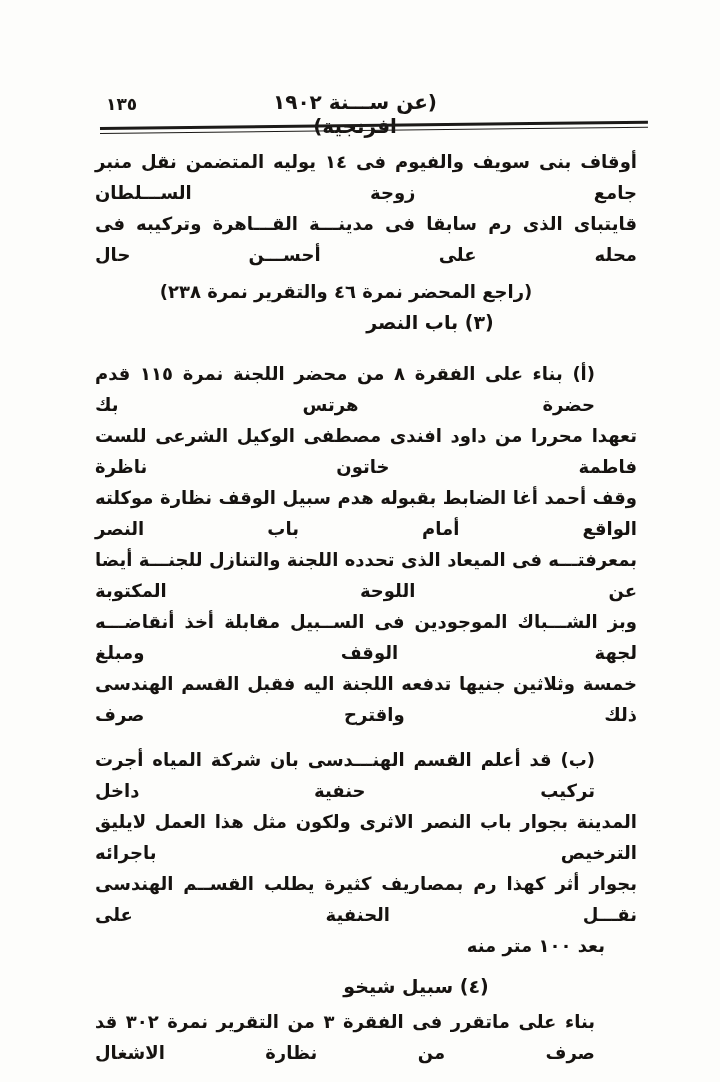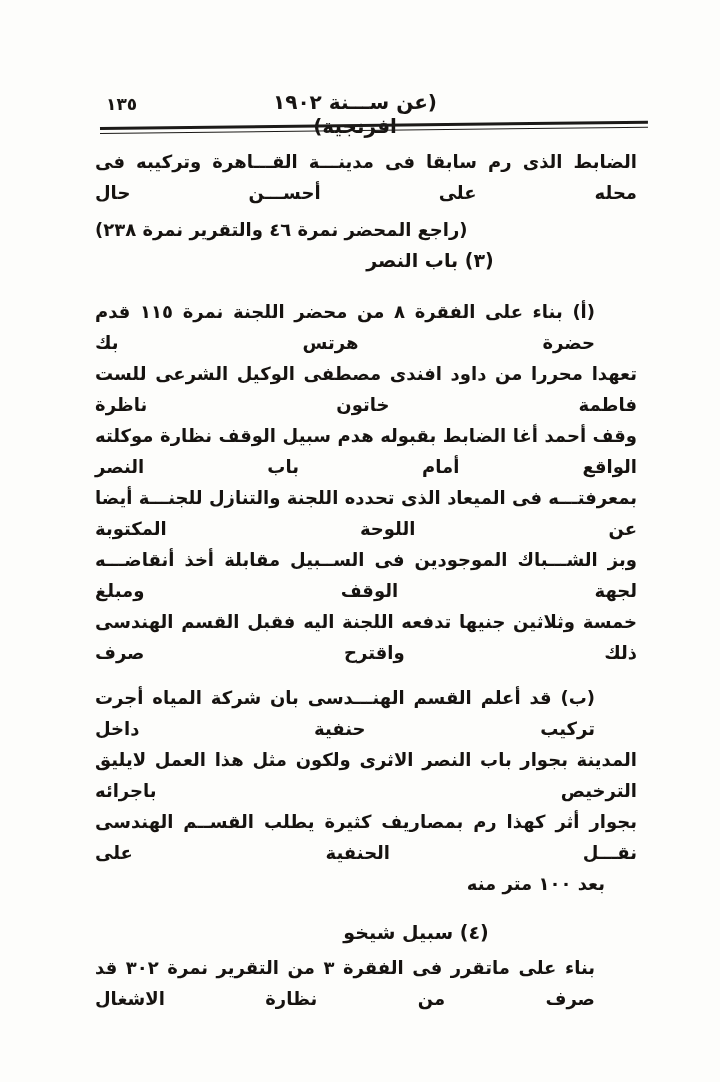--- a/index.html
+++ b/index.html
@@ -50,48 +50,49 @@
     color:#161310;
   }
   .line{display:block;}
   .just{
     text-align:justify;
     text-align-last:justify;
     -moz-text-align-last:justify;
   }
   .indent{padding-right:42px;}
   .end{text-align:right;padding-right:32px;}
-  .ref{text-align:left;padding-right:40px;margin-top:6px;}
+  .ref{text-align:center;padding-right:40px;margin-top:6px;}
   .heading{
     text-align:center;
     font-size:19px;
     position:relative;
   }
   .h3{left:64px;margin-top:0;margin-bottom:20px;}
-  .h4{left:50px;margin-top:18px;margin-bottom:4px;}
+  .h4{left:50px;margin-top:10px;margin-bottom:4px;}
   .para-a{margin-bottom:14px;}
   .para-b{margin-bottom:8px;}
 </style>
 </head>
 <body>
 
 <div class="page">
 
   <div class="pagenum">١٣٥</div>
   <div class="header-title">(عن ســـنة ١٩٠٢ افرنجية)</div>
 
   <div class="rules">
     <div class="rule rule-a"></div>
     <div class="rule rule-b"></div>
   </div>
 
   <div class="col">
 
     <div class="para">
-      <div class="line just">الضابط الذى رم سابقا فى مدينـــة القـــاهرة وتركيبه فى محله على أحســـن حال</div>
+      <div class="line just">أوقاف بنى سويف والفيوم فى ١٤ يوليه المتضمن نقل منبر جامع زوجة الســـلطان</div>
+      <div class="line just">قايتباى الذى رم سابقا فى مدينـــة القـــاهرة وتركيبه فى محله على أحســـن حال</div>
       <div class="line ref">(راجع المحضر نمرة ٤٦ والتقرير نمرة ٢٣٨)</div>
     </div>
 
     <div class="heading h3">(٣) باب النصر</div>
 
     <div class="para para-a">
       <div class="line just indent">(أ) بناء على الفقرة ٨ من محضر اللجنة نمرة ١١٥ قدم حضرة هرتس بك</div>
       <div class="line just">تعهدا محررا من داود افندى مصطفى الوكيل الشرعى للست فاطمة خاتون ناظرة</div>
       <div class="line just">وقف أحمد أغا الضابط بقبوله هدم سبيل الوقف نظارة موكلته الواقع أمام باب النصر</div>
       <div class="line just">بمعرفتـــه فى الميعاد الذى تحدده اللجنة والتنازل للجنـــة أيضا عن اللوحة المكتوبة</div>

